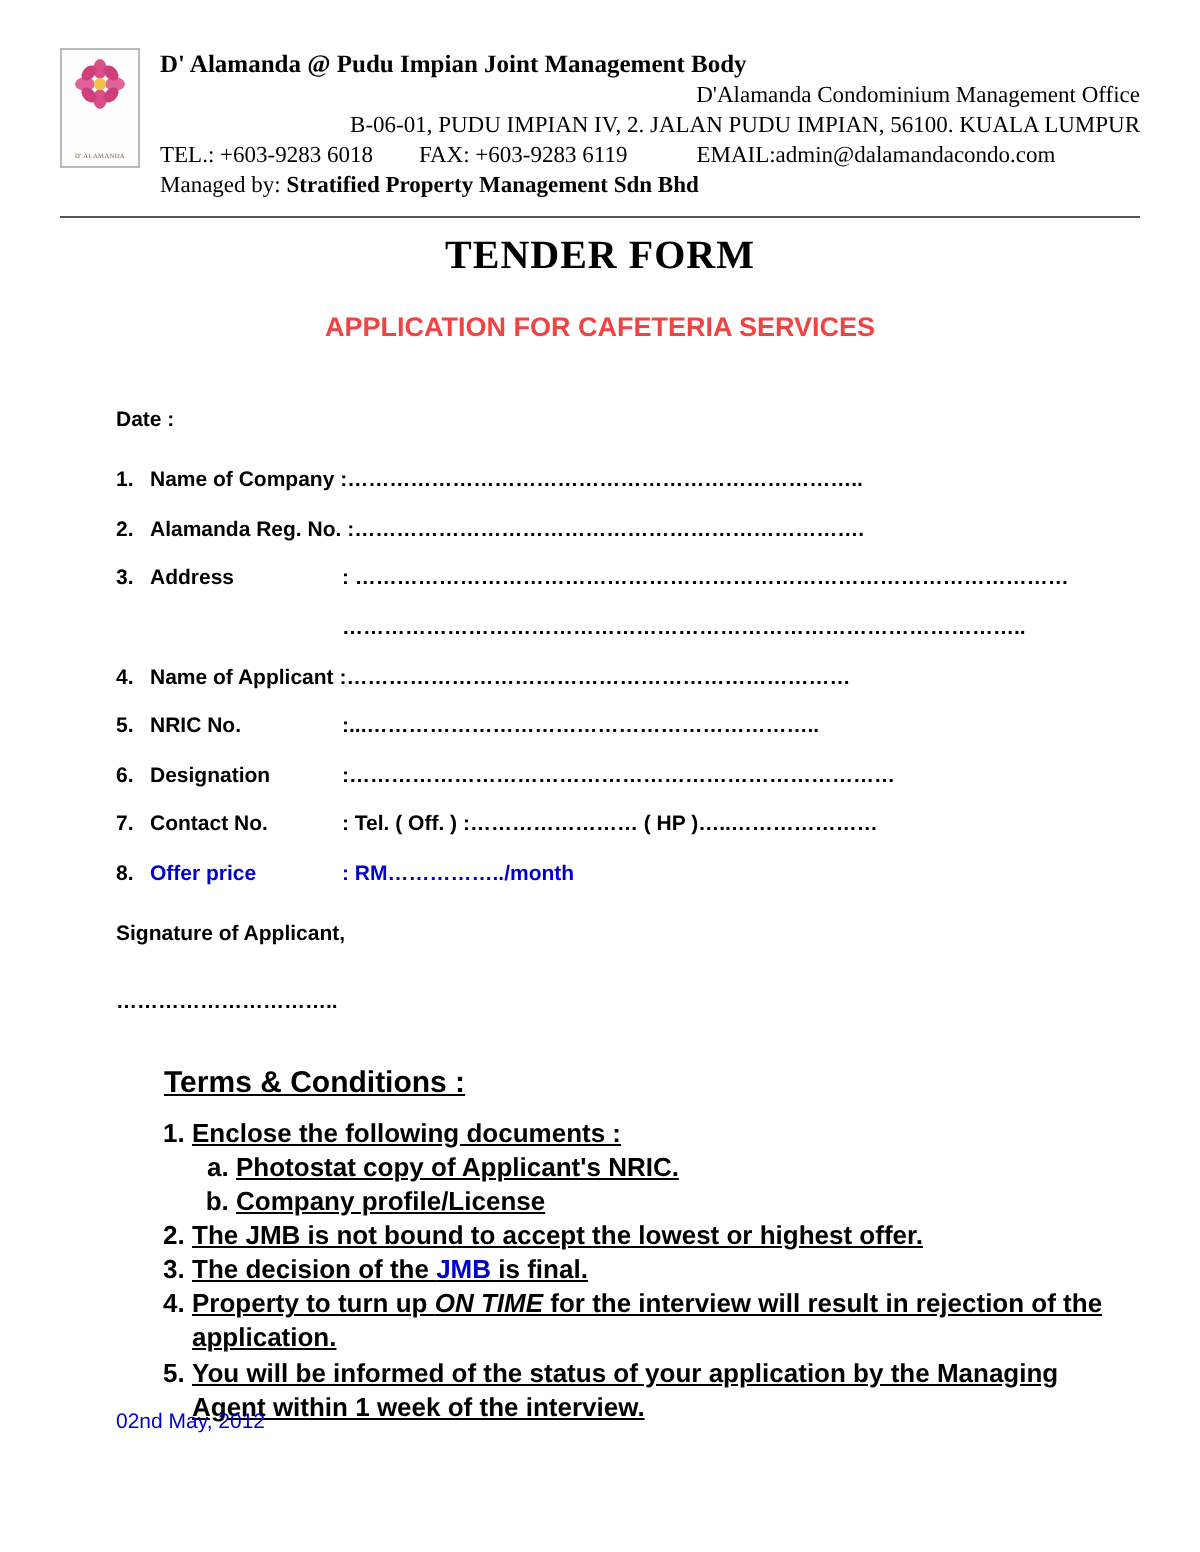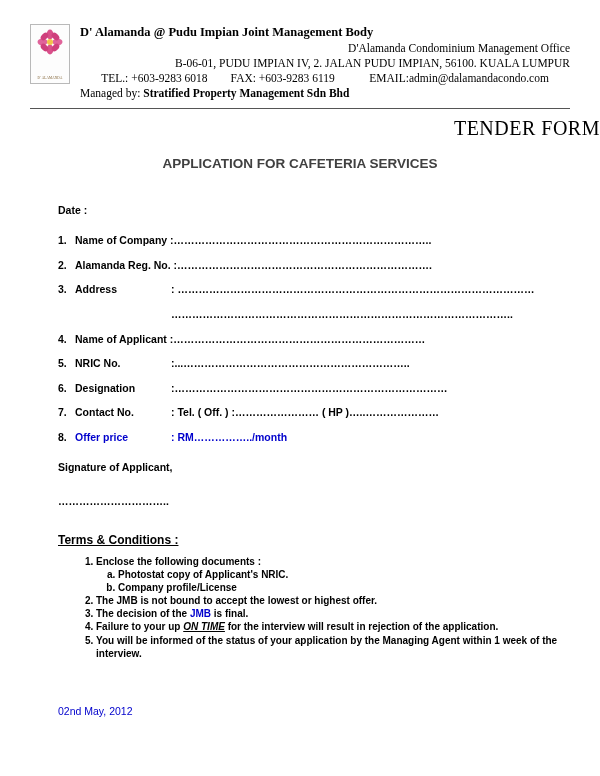--- a/index.html
+++ b/index.html
@@ -68,54 +68,53 @@
     font-size: 12.5px;
     font-weight: bold;
   }
   .lh-line {
     font-size: 11.5px;
     text-align: right;
   }
   .lh-row {
     font-size: 11.5px;
     white-space: pre;
-    text-align: center;
   }
   .lh-managed {
     font-size: 11.5px;
   }
   .lh-managed b { font-weight: bold; }
   .hr-top {
     position: absolute;
     left: 30px;
     top: 108px;
     width: 540px;
     border-top: 1px solid #555;
   }
   
   .doc-title {
     position: absolute;
     top: 117px;
     left: 0;
     width: 600px;
-    text-align: right;
+    text-align: center;
     font-size: 20px;
-    font-weight: normal;
+    font-weight: bold;
     font-family: "Liberation Serif", serif;
     letter-spacing: 0.5px;
   }
   .doc-subtitle {
     position: absolute;
     top: 156px;
     left: 0;
     width: 600px;
     text-align: center;
     font-size: 13.5px;
     font-weight: bold;
-    color: #404040;
+    color: #ef4444;
     font-family: "Liberation Sans", sans-serif;
   }
   
   .form {
     position: absolute;
     left: 58px;
     top: 204px;
     width: 500px;
     font-family: "Liberation Sans", sans-serif;
     font-size: 10.5px;
@@ -154,32 +153,34 @@
   .sig {
     margin-top: 18px;
     margin-bottom: 22px;
   }
   .sig-dots {
     margin-bottom: 26px;
   }
   
   .terms-head {
     font-family: "Liberation Sans", sans-serif;
-    font-size: 12px;
+    font-size: 15px;
     font-weight: bold;
     text-decoration: underline;
     margin-bottom: 8px;
+    margin-left: 24px;
   }
   ol.terms {
     font-family: "Liberation Sans", sans-serif;
-    font-size: 10px;
+    font-size: 13px;
     font-weight: bold;
     margin: 0 0 0 20px;
     padding-left: 18px;
     line-height: 1.32;
+    text-decoration: underline;
   }
   ol.terms > li { margin-bottom: 0px; }
   ol.sub {
     list-style-type: lower-alpha;
     margin: 0 0 0 0px;
     padding-left: 22px;
     font-weight: bold;
   }
   .blue { color: #0000cc; }
   .uline-italic { text-decoration: underline; font-style: italic; }
@@ -289,20 +290,20 @@
     <ol class="terms">
       <li>
         <span>Enclose the following documents :</span>
         <ol class="sub">
           <li>Photostat copy of Applicant's NRIC.</li>
           <li>Company profile/License</li>
         </ol>
       </li>
       <li>The JMB is not bound to accept the lowest or highest offer.</li>
       <li><span>The decision of the </span><span class="blue">JMB</span><span> is final.</span></li>
-      <li><span>Failure to your up </span><span class="uline-italic">ON TIME</span><span> for the interview will result in rejection of the application.</span></li>
+      <li><span>Property to turn up </span><span class="uline-italic">ON TIME</span><span> for the interview will result in rejection of the application.</span></li>
       <li>You will be informed of the status of your application by the Managing Agent within 1 week of the interview.</li>
     </ol>
   </div>
 
   <div class="date-footer">02nd May, 2012</div>
 
 </div>
 
 </body></html>

